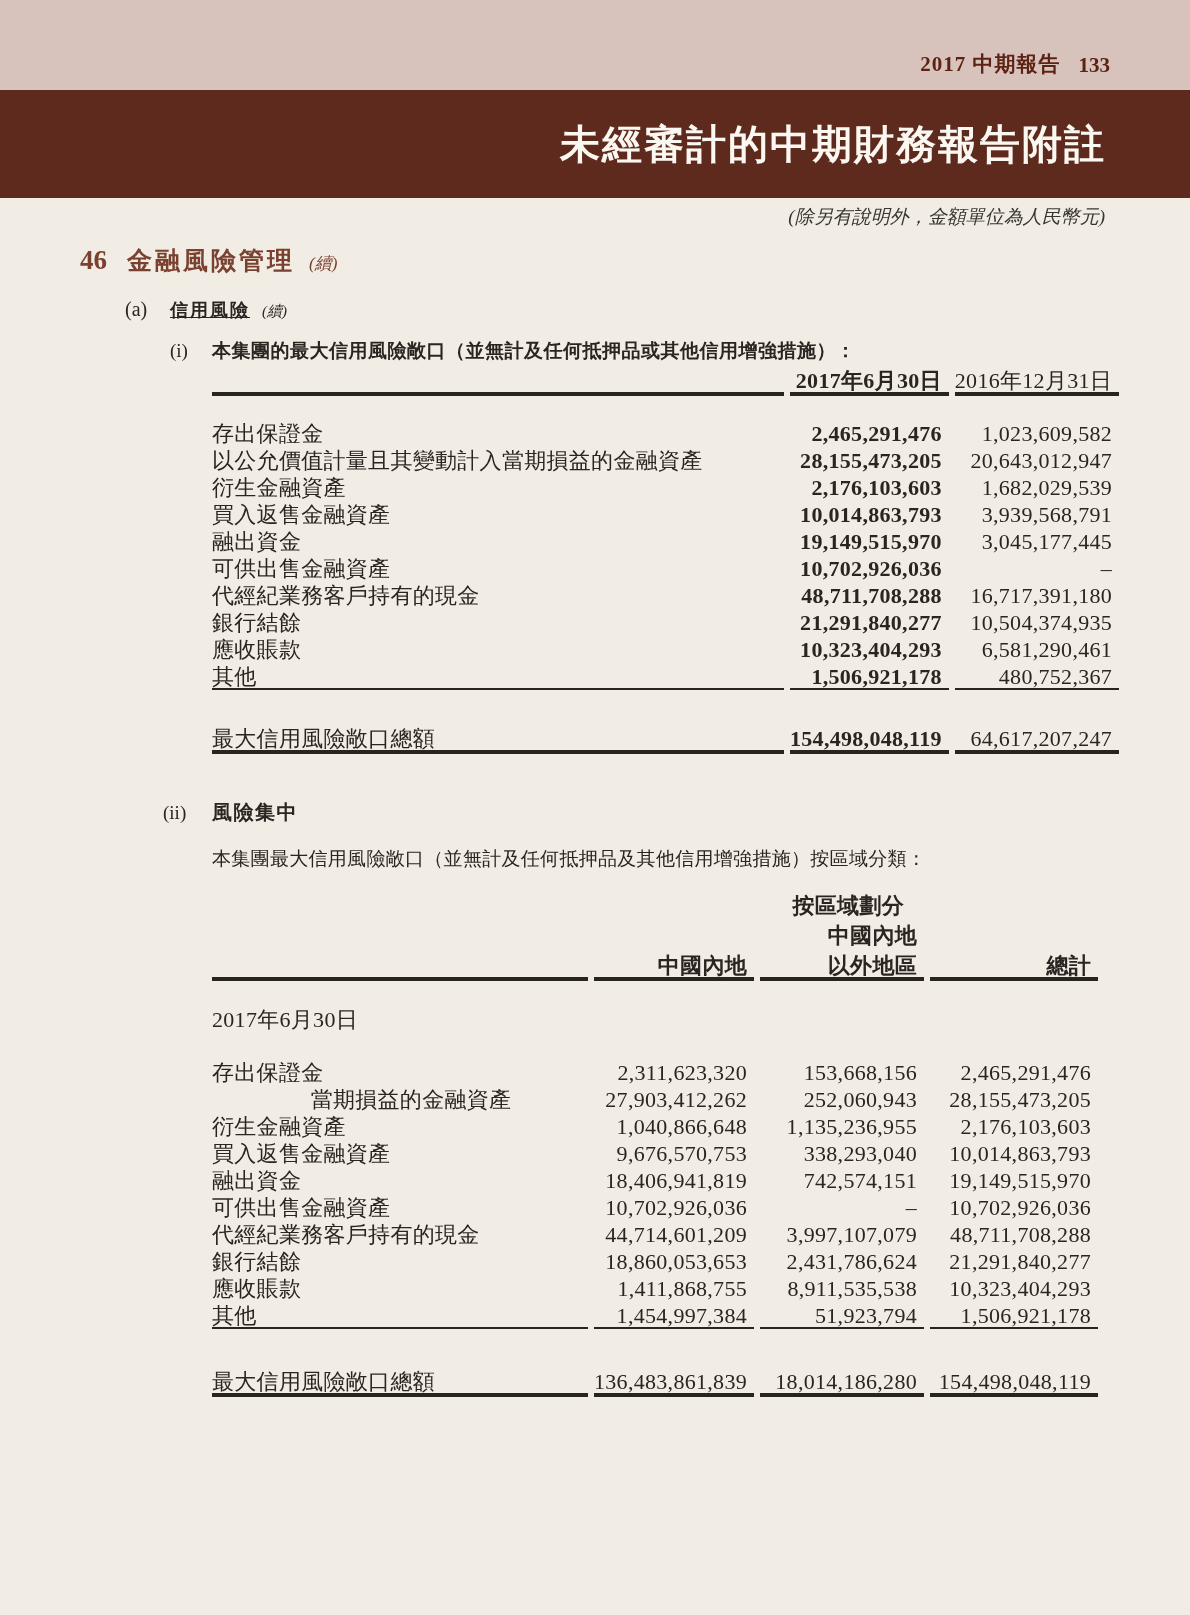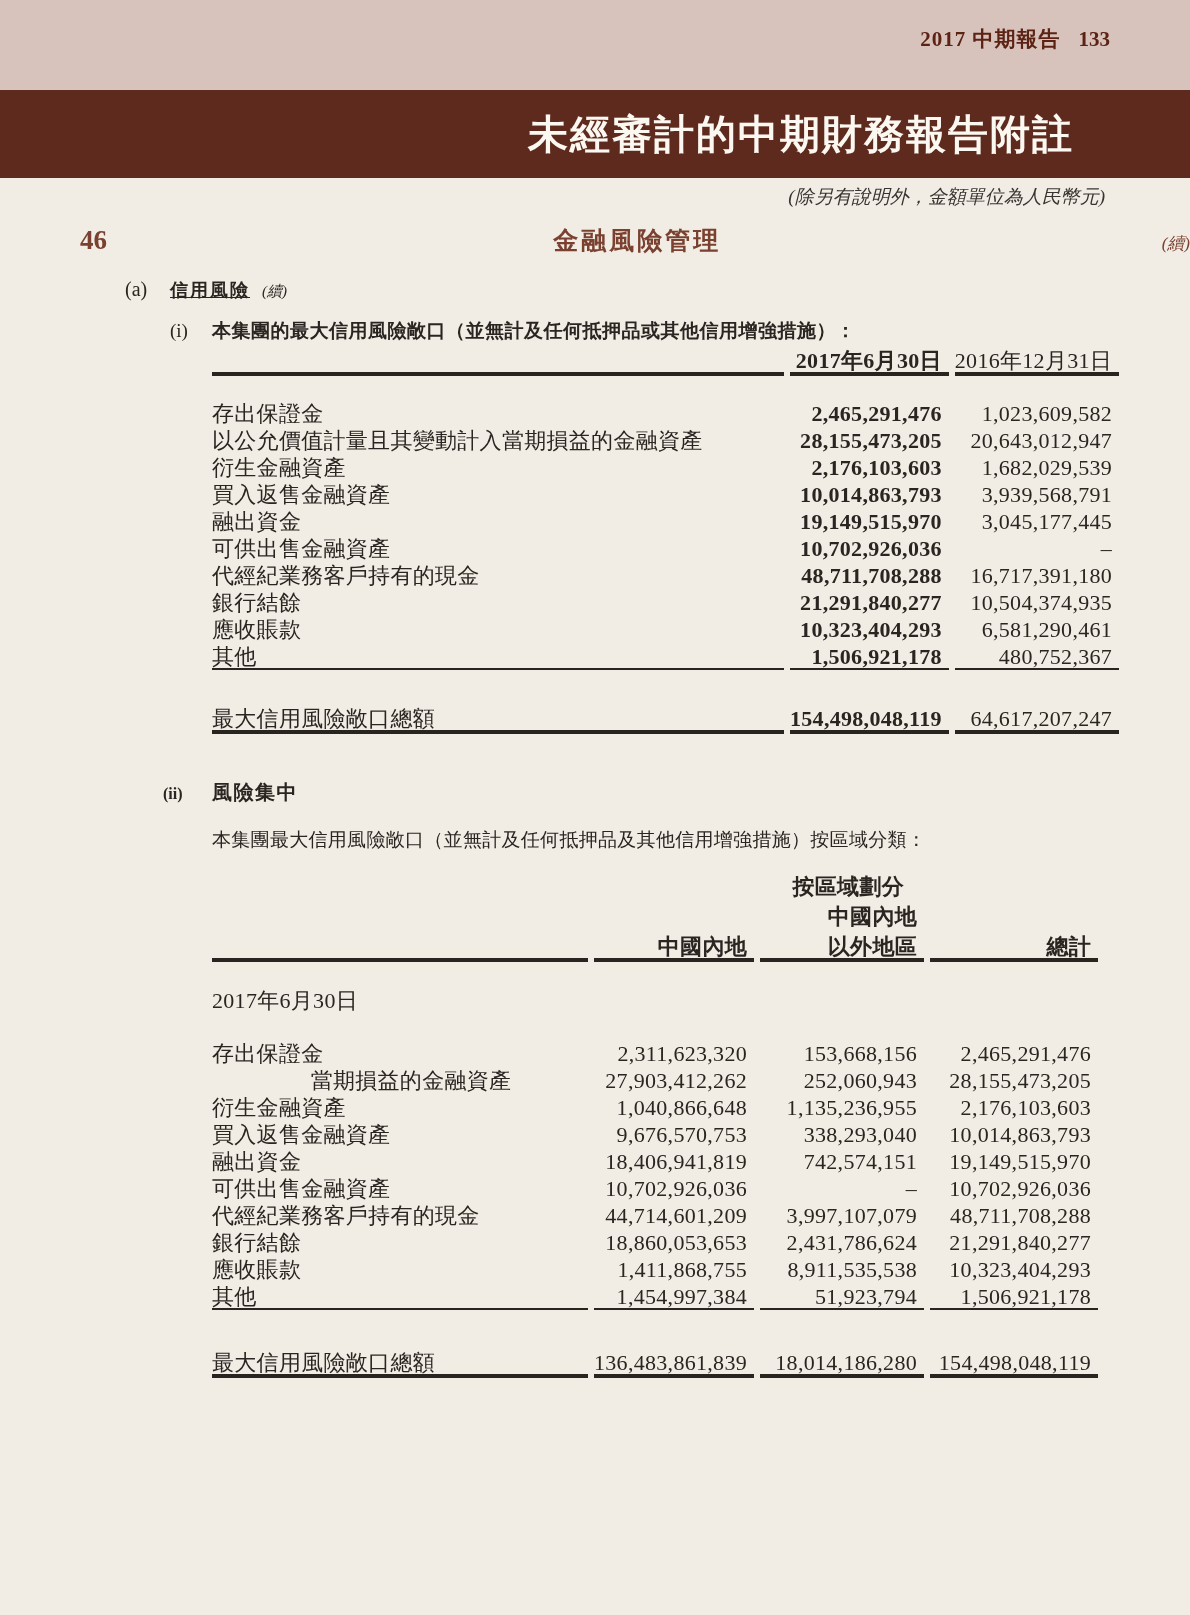--- a/index.html
+++ b/index.html
@@ -9,51 +9,51 @@
   html,body{margin:0;padding:0;}
   body{
     width:1190px;height:1615px;overflow:hidden;position:relative;
     background:var(--page-bg);
     font-family:"Liberation Serif","DejaVu Serif",serif;
     color:var(--text);
   }
   
   .top-band{
     height:90px;background:var(--top-band-bg);
-    display:flex;align-items:center;justify-content:flex-end;
+    display:flex;align-items:flex-end;justify-content:flex-end;
     padding:0 80px 12px 0;box-sizing:border-box;
   }
   .top-band .report-label{font-size:21px;font-weight:bold;color:var(--brand-maroon);letter-spacing:1px;}
   .top-band .page-number{font-size:21px;font-weight:bold;color:var(--brand-maroon);margin-left:18px;}
   .title-band{
-    height:88px;background:var(--title-band-bg);
+    height:108px;background:var(--title-band-bg);
     display:flex;align-items:center;justify-content:flex-end;
-    padding-right:116px;box-sizing:border-box;
+    padding-right:84px;box-sizing:border-box;
   }
   .title-band .doc-title{
     color:#fbf7f1;font-size:40px;font-weight:bold;letter-spacing:2px;white-space:nowrap;
   }
   .currency-note{
     margin-top:8px;text-align:right;padding-right:85px;
     font-style:italic;font-size:19px;line-height:22px;color:#383430;
   }
   
-  .sec46{margin:16px 0 16px 80px;display:flex;align-items:baseline;color:var(--heading-red);line-height:32px;justify-content:space-between;}
+  .sec46{margin:16px 0 16px 80px;display:flex;align-items:baseline;color:var(--heading-red);line-height:32px;}
   .sec46 .sec-num{font-size:27px;font-weight:bold;}
   .sec46 .sec-title{font-size:25px;font-weight:bold;letter-spacing:3px;margin-left:20px;}
   .sec46 .cont{font-style:italic;font-size:17px;margin-left:14px;font-weight:normal;}
   .sub-a{margin:14px 0 0 125px;display:flex;align-items:baseline;line-height:26px;}
   .sub-a .lbl{font-size:20px;width:45px;}
   .sub-a .ttl{font-size:18px;font-weight:bold;letter-spacing:2px;text-decoration:underline;}
   .sub-a .cont{font-style:italic;font-size:15px;margin-left:12px;}
   .item-i{margin:16px 0 0 170px;display:flex;align-items:baseline;line-height:22px;}
   .item-i .lbl{font-size:19px;width:42px;flex:none;}
   .item-i .txt{font-size:19px;font-weight:bold;letter-spacing:0.5px;}
   .item-ii{margin:46px 0 0 163px;display:flex;align-items:baseline;line-height:24px;}
-  .item-ii .lbl{font-size:16px;width:49px;flex:none;font-weight:bold;}
+  .item-ii .lbl{font-size:19px;width:49px;flex:none;}
   .item-ii .ttl{font-size:20px;font-weight:bold;letter-spacing:1.5px;text-align:right;}
   .para-ii{margin:22px 0 0 212px;font-size:19px;line-height:24px;letter-spacing:0.3px;}
   
   table.fintable{
     border-collapse:separate;border-spacing:6px 0;
     margin-left:206px;table-layout:fixed;
     font-size:22px;
   }
   table.fintable td{height:27px;vertical-align:bottom;padding:0;letter-spacing:0.3px;line-height:22px;white-space:nowrap;overflow:visible;}
   #table1 col.w-label{width:572px;}

